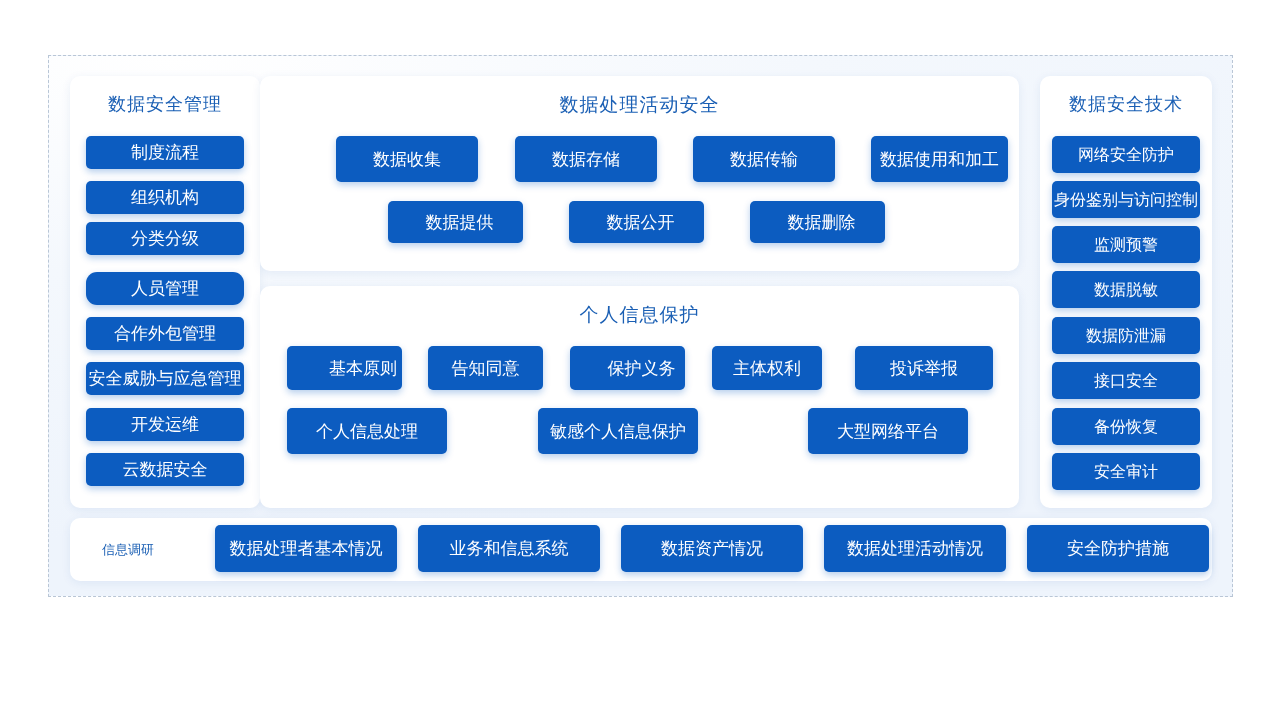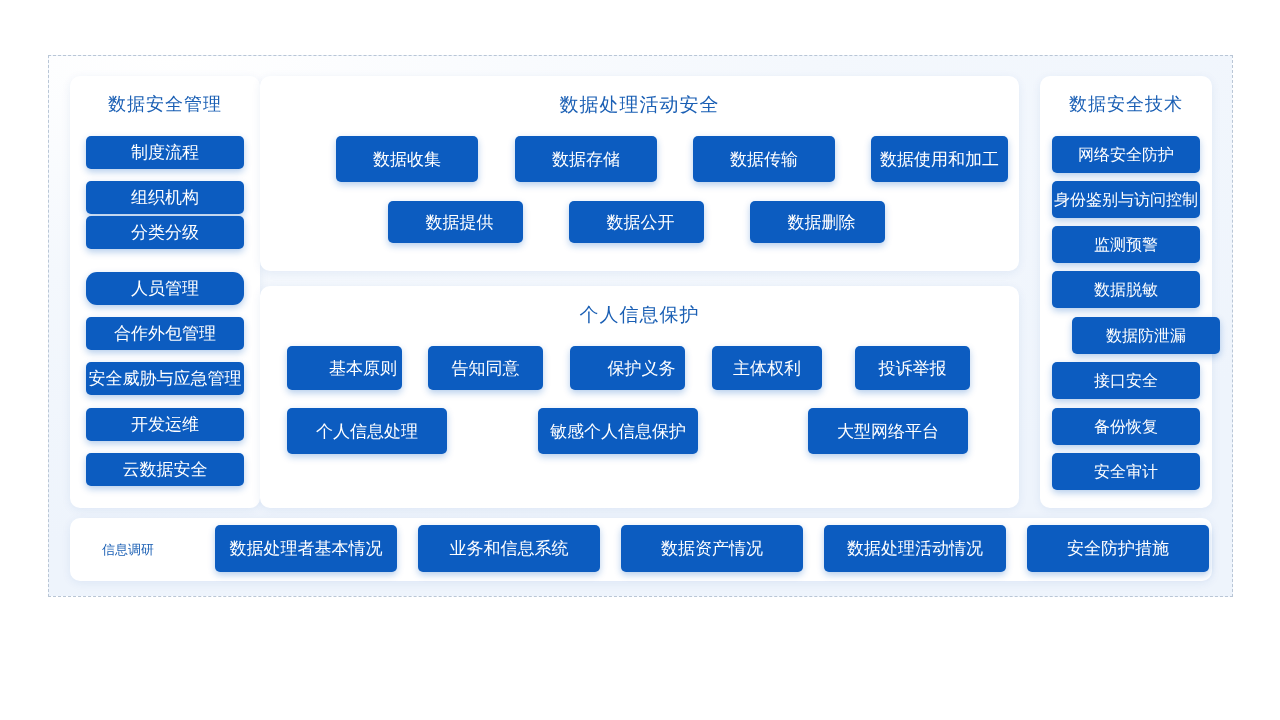--- a/index.html
+++ b/index.html
@@ -91,21 +91,21 @@
 </head>
 <body>
 
 <div id="frame">
 
   <div class="card" id="card-mgmt">
     <div class="card-title">数据安全管理</div>
 
     <div class="chip" style="top:60px;">制度流程</div>
     <div class="chip" style="top:105px;">组织机构</div>
-    <div class="chip" style="top:140px;font-family:Liberation Serif, serif;">分类分级</div>
+    <div class="chip" style="top:146px;font-family:Liberation Serif, serif;">分类分级</div>
     <div class="chip" style="top:196px;border-radius:11px;">人员管理</div>
     <div class="chip" style="top:241px;">合作外包管理</div>
     <div class="chip" style="top:286px;">安全威胁与应急管理</div>
     <div class="chip" style="top:332px;">开发运维</div>
     <div class="chip" style="top:377px;">云数据安全</div>
   </div>
 
   <div class="card" id="card-proc">
     <div class="card-title">数据处理活动安全</div>
 
@@ -124,38 +124,38 @@
   </div>
 
   <div class="card" id="card-pers">
     <div class="card-title">个人信息保护</div>
 
     <div class="pers-row1">
       <div class="chip" style="left:27px;width:115px;padding-left:37px;">基本原则</div>
       <div class="chip" style="left:168px;width:115px;">告知同意</div>
       <div class="chip" style="left:310px;width:115px;padding-left:28px;">保护义务</div>
       <div class="chip" style="left:452px;width:110px;">主体权利</div>
-      <div class="chip" style="left:595px;width:115px;">投诉举报</div>
+      <div class="chip" style="left:595px;width:138px;">投诉举报</div>
     </div>
 
     <div class="pers-row2">
       <div class="chip" style="left:27px;width:160px;">个人信息处理</div>
       <div class="chip" style="left:278px;width:160px;">敏感个人信息保护</div>
       <div class="chip" style="left:548px;width:160px;">大型网络平台</div>
     </div>
   </div>
 
   <div class="card" id="card-tech">
     <div class="card-title">数据安全技术</div>
 
     <div class="chip small" style="top:60px;">网络安全防护</div>
     <div class="chip small" style="top:105px;">身份鉴别与访问控制</div>
     <div class="chip small" style="top:150px;">监测预警</div>
     <div class="chip small" style="top:195px;">数据脱敏</div>
-    <div class="chip small" style="top:241px;margin-left:20px;">数据防泄漏</div>
+    <div class="chip small" style="top:241px;">数据防泄漏</div>
     <div class="chip small" style="top:286px;">接口安全</div>
     <div class="chip small" style="top:332px;">备份恢复</div>
     <div class="chip small" style="top:377px;">安全审计</div>
   </div>
 
   <div class="card" id="card-survey">
     <div class="survey-label">信息调研</div>
 
     <div class="chip" style="left:145px;width:182px;">数据处理者基本情况</div>
     <div class="chip" style="left:348px;width:182px;">业务和信息系统</div>

